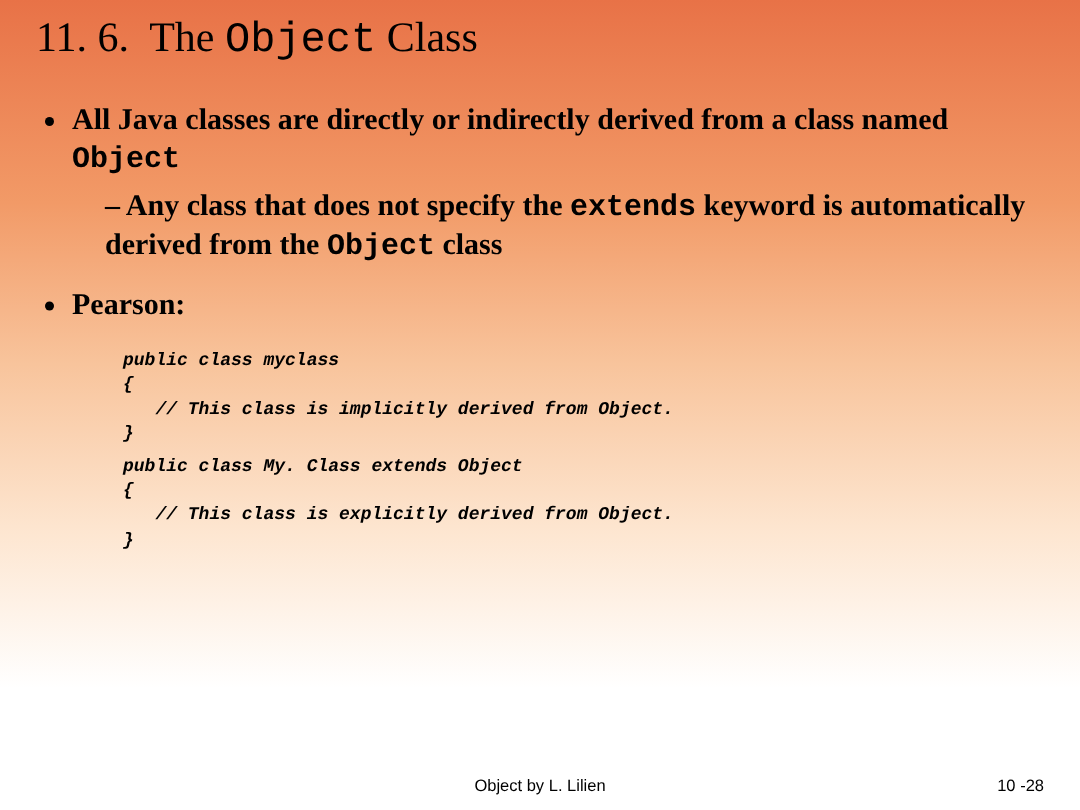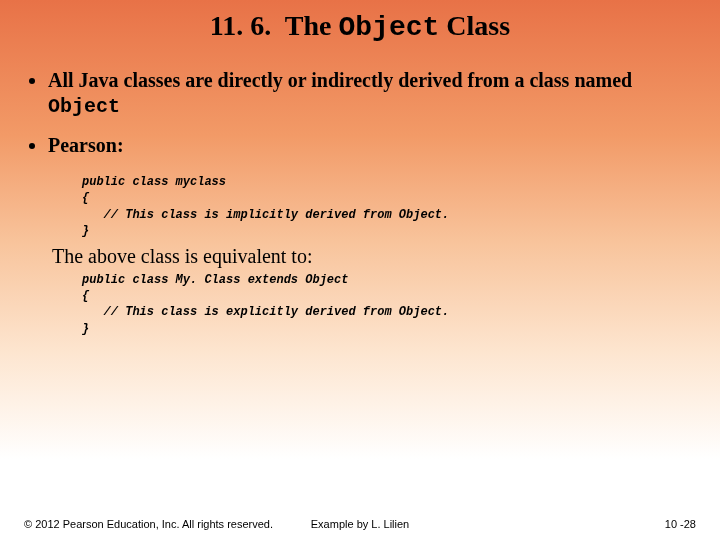--- a/index.html
+++ b/index.html
@@ -22,24 +22,23 @@
       #f29a67 25%,
       #f8c49c 45%,
       #fde5cf 65%,
       #ffffff 85%,
       #ffffff 100%
     );
     position: relative;
   }
   .title {
     font-size: 28px;
-    font-weight: bold;
+    font-weight: normal;
     margin: 0 0 24px 0;
     line-height: 1.15;
-    text-align: center;
   }
   .mono { font-family: "Courier New", Courier, monospace; }
   ul.top { list-style: disc; margin: 0 0 16px 0; padding-left: 24px; font-weight: bold; }
   ul.top > li { font-size: 20px; margin-bottom: 14px; line-height: 1.25; }
   ul.sub { list-style: none; margin: 6px 0 0 0; padding-left: 22px; }
   ul.sub > li { font-size: 20px; margin-bottom: 4px; line-height: 1.25; }
   ul.sub > li::before { content: "– "; }
   .codeblock {
     font-family: "Courier New", Courier, monospace;
     font-weight: bold;
@@ -81,39 +80,40 @@
 
   <h1 class="title">
     <span>11. 6.</span>&nbsp;
     <span>The </span><span class="mono">Object</span><span> Class</span>
   </h1>
 
   <ul class="top">
     <li>
       <span>All Java classes are directly or indirectly derived from a class named </span><span class="mono">Object</span>
       <ul class="sub">
+        <li>
+          <span>Any class that does not specify the </span><span class="mono">extends</span><span> keyword is automatically derived from the </span><span class="mono">Object</span><span> class</span>
+        </li>
       </ul>
     </li>
 
     <li>
       <span>Pearson:</span>
     </li>
   </ul>
 
   <div class="codeblock">public class myclass
 {
    // This class is implicitly derived from Object.
 }</div>
 
-  <div class="equiv">The above class is equivalent to:</div>
 
   <div class="codeblock">public class My. Class extends Object
 {
    // This class is explicitly derived from Object.
 }</div>
 
   <div class="footer">
-    <span>© 2012 Pearson Education, Inc. All rights reserved.</span>
-    <span class="center">Example by L. Lilien</span>
+    <span class="center">Object by L. Lilien</span>
     <span class="right">10 -28</span>
   </div>
 
 </div>
 
 </body></html>

